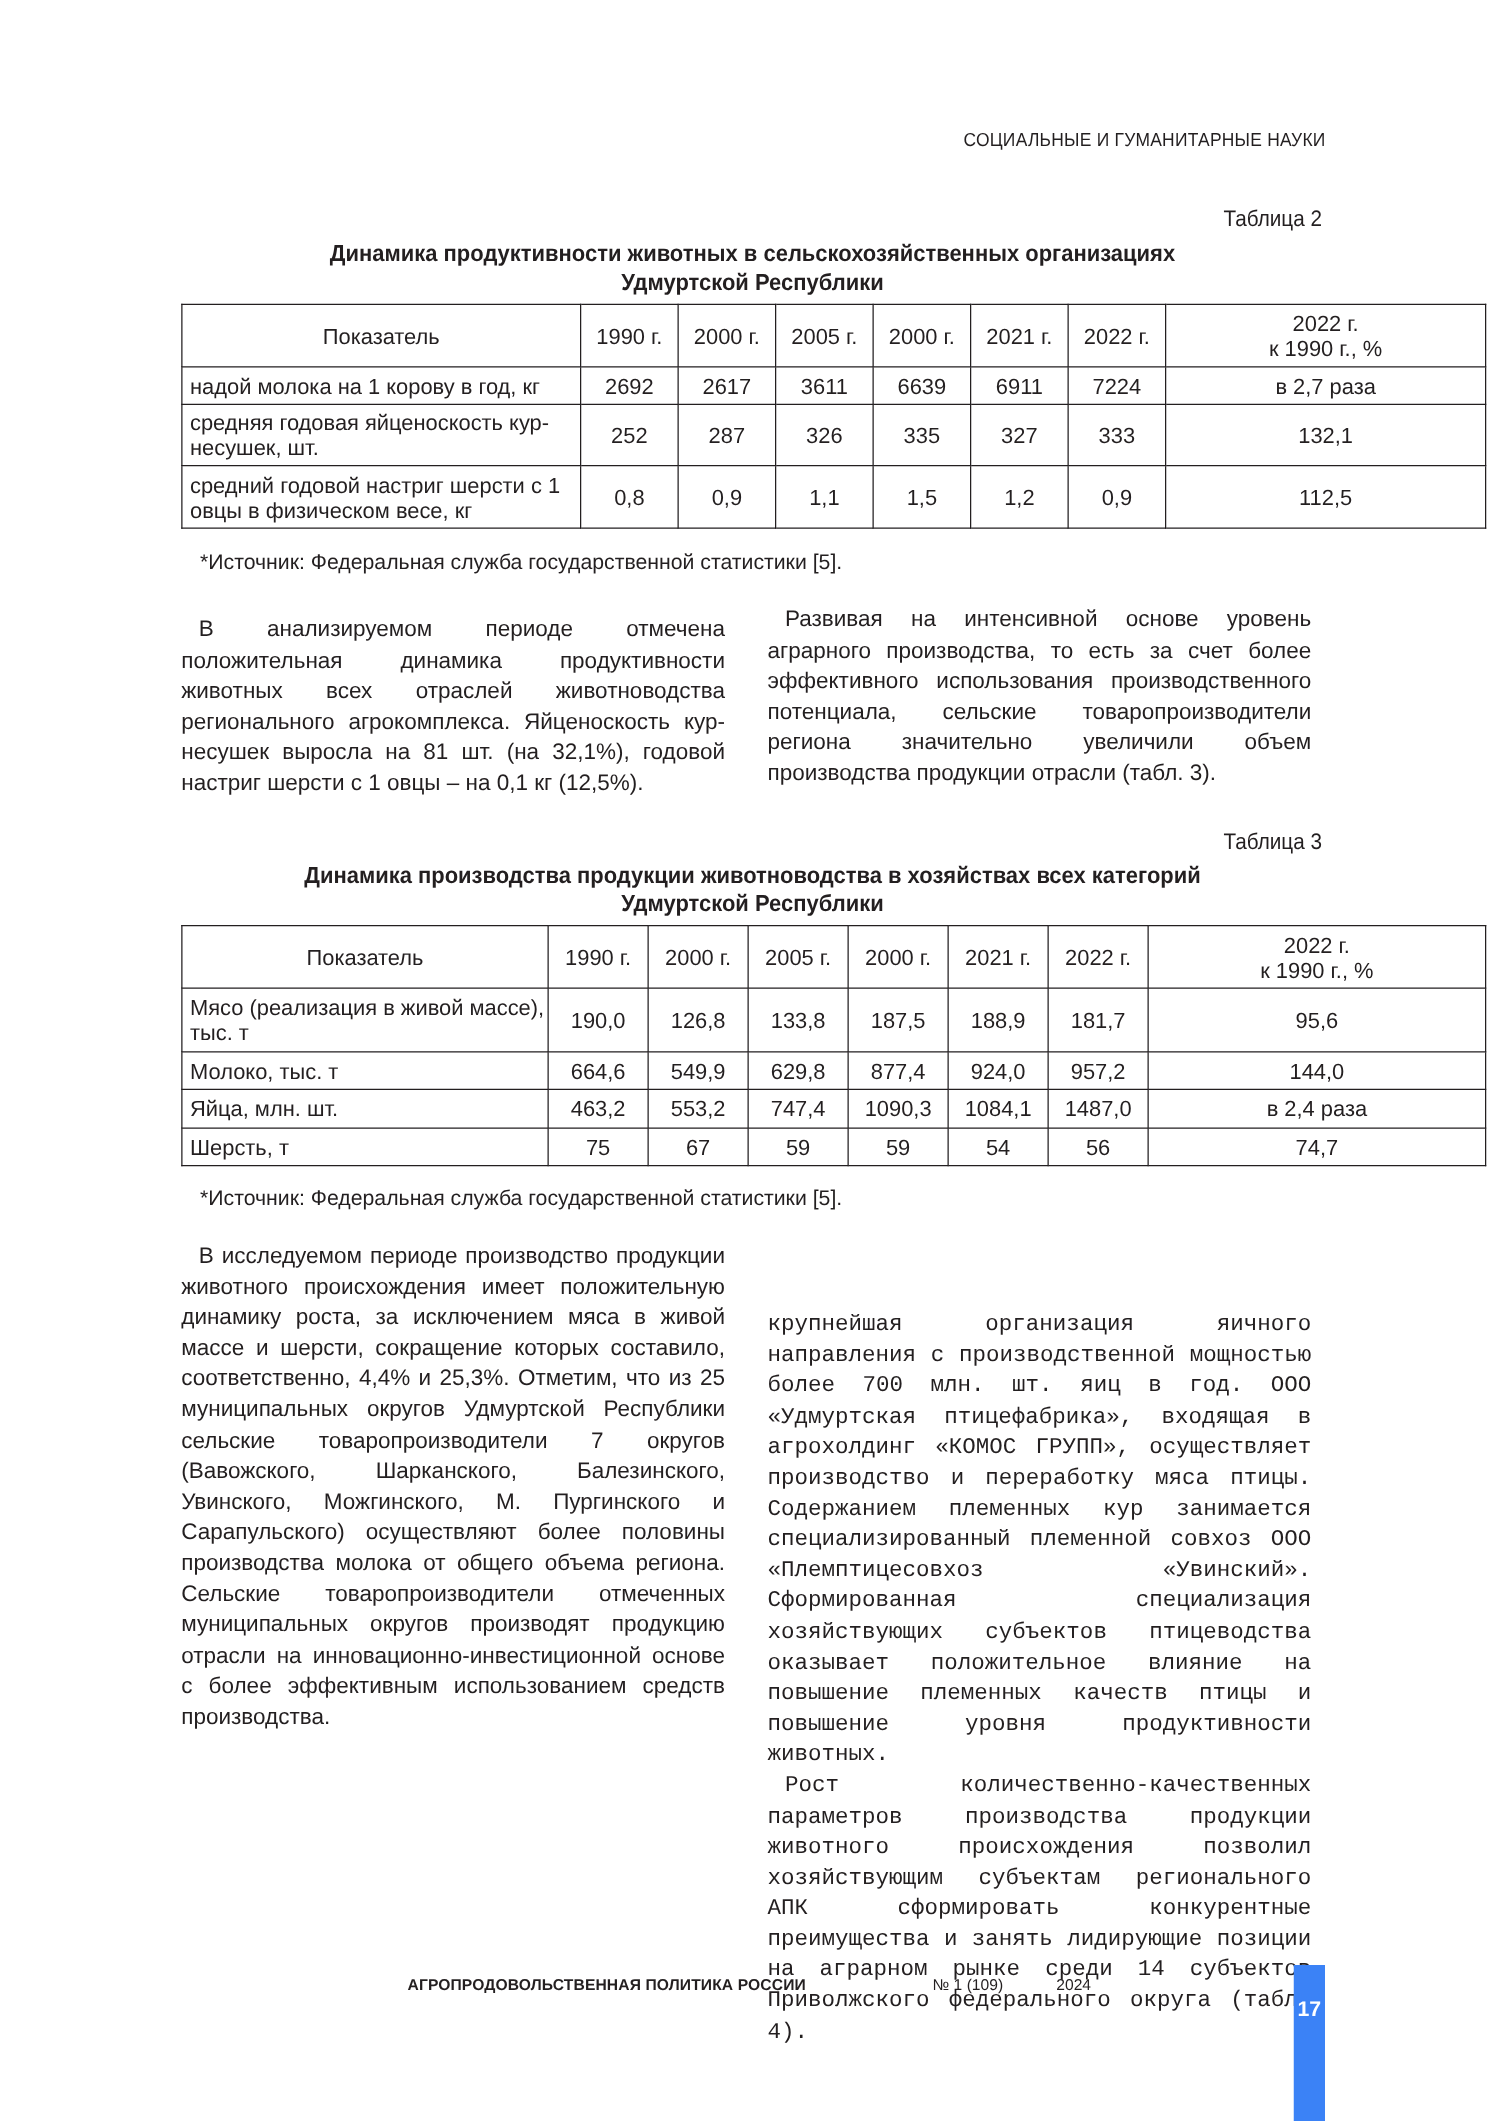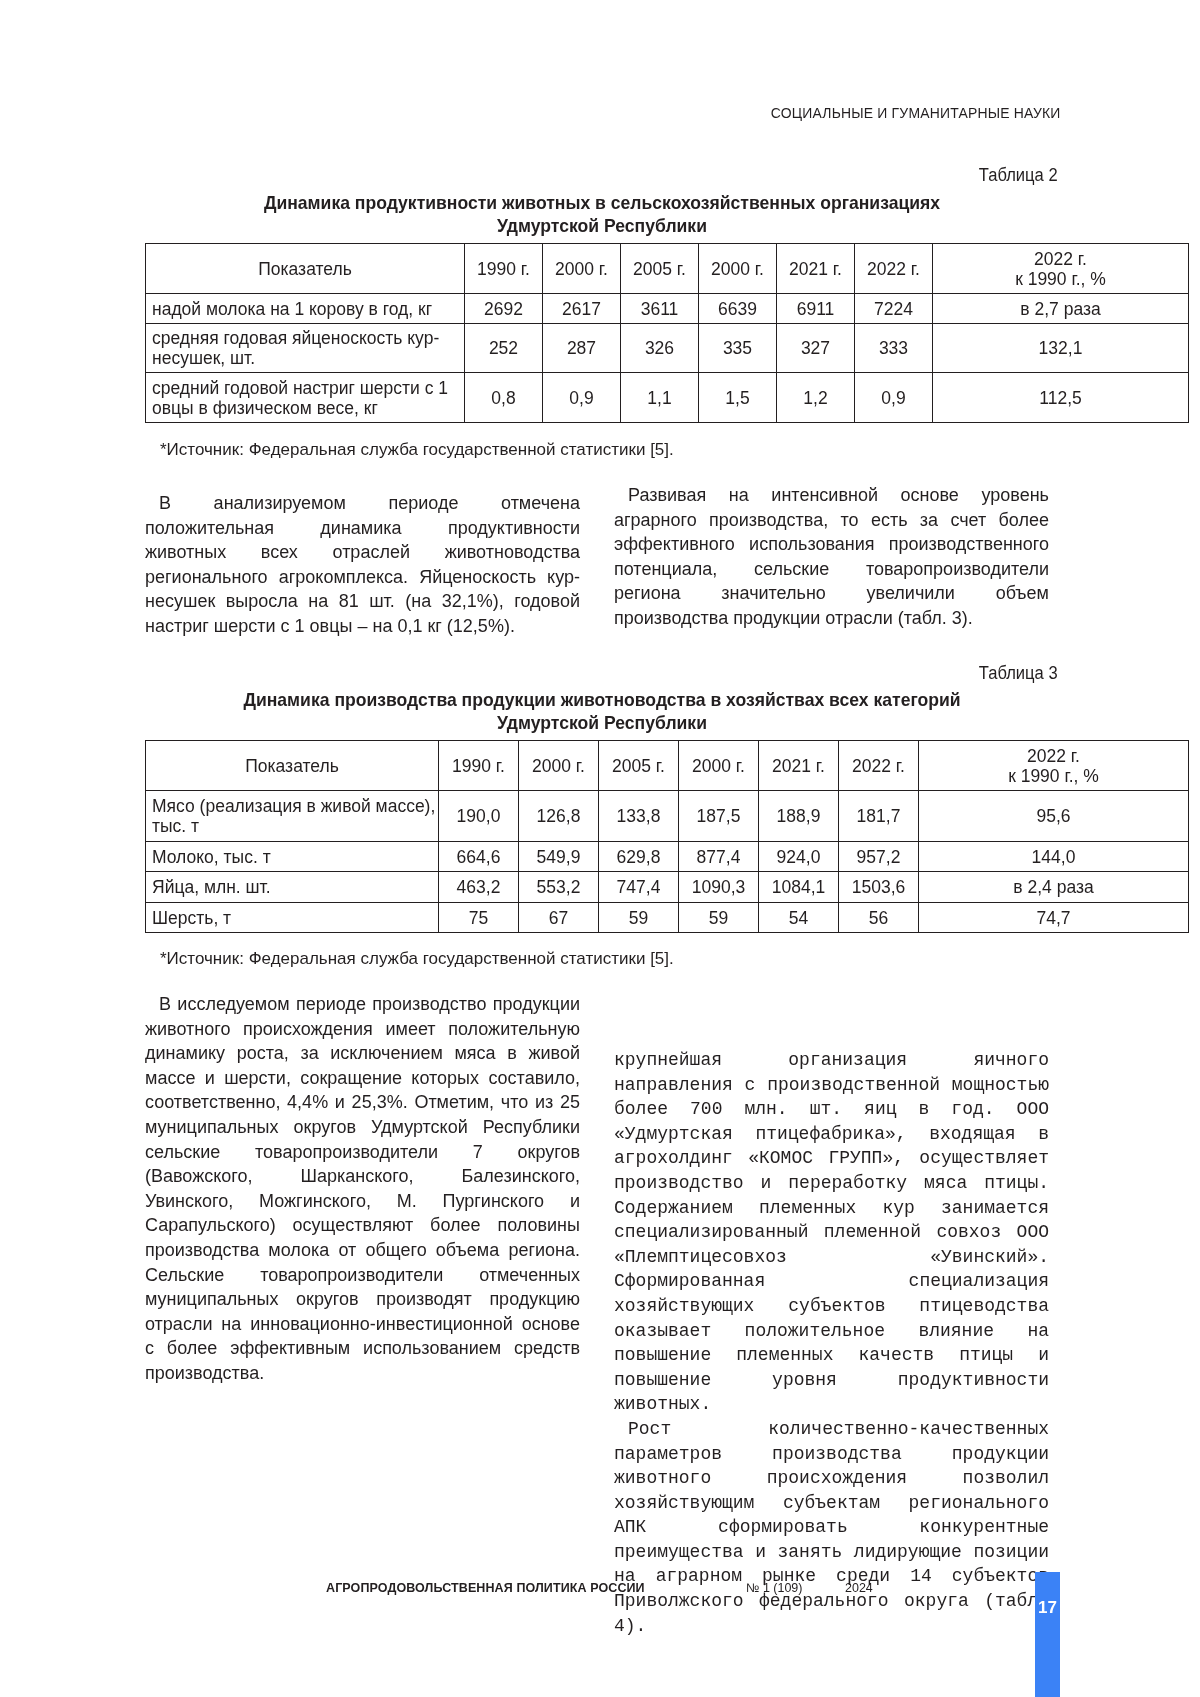--- a/index.html
+++ b/index.html
@@ -147,21 +147,21 @@
     <td>957,2</td>
     <td>144,0</td>
   </tr>
   <tr style="height:31px">
     <td class="ind">Яйца, млн. шт.</td>
     <td>463,2</td>
     <td>553,2</td>
     <td>747,4</td>
     <td>1090,3</td>
     <td>1084,1</td>
-    <td>1503,6</td>
+    <td>1487,0</td>
     <td>в 2,4 раза</td>
   </tr>
   <tr style="height:30px">
     <td class="ind">Шерсть, т</td>
     <td>75</td>
     <td>67</td>
     <td>59</td>
     <td>59</td>
     <td>54</td>
     <td>56</td>

